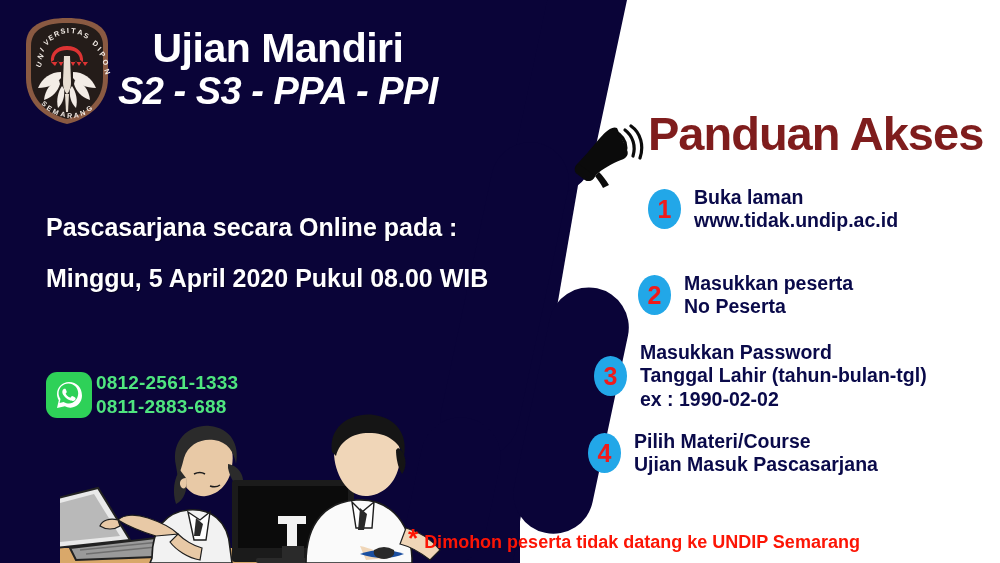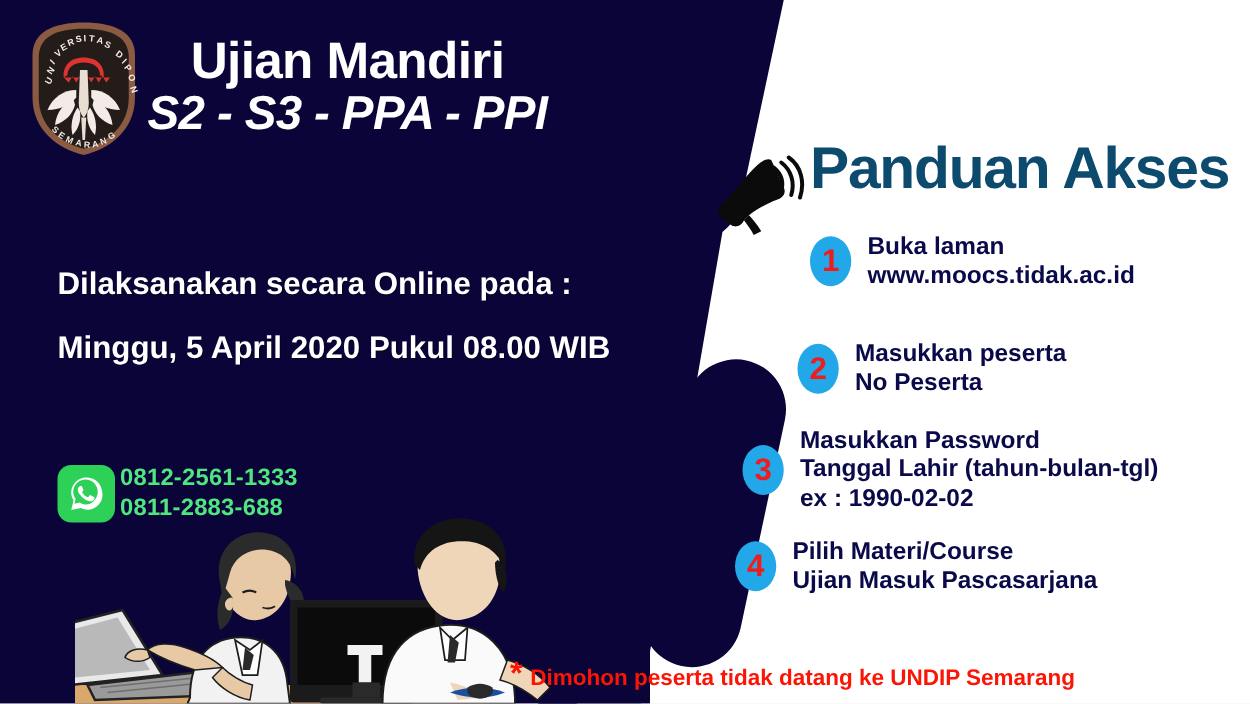--- a/index.html
+++ b/index.html
@@ -81,21 +81,21 @@
   
   .illus{
     position:absolute;left:60px;bottom:0;
     width:400px;height:155px;
   }
   .illus svg{display:block;width:400px;height:155px;}
 
   
   .panduan-title{
     position:absolute;left:648px;top:106px;
-    color:#0c4a6e;font-weight:bold;font-size:47px;
+    color:#7f1d1d;font-weight:bold;font-size:47px;
     letter-spacing:-1px;white-space:nowrap;
   }
   .megaphone{
     position:absolute;left:573px;top:124px;
     width:72px;height:66px;
   }
   .megaphone svg{display:block;width:72px;height:66px;}
 
   .step{
     position:absolute;
@@ -189,21 +189,21 @@
       </g>
     </svg>
   </div>
 
   <div class="headline">
     <span class="l1">Ujian Mandiri</span>
     <span class="l2">S2 - S3 - PPA - PPI</span>
   </div>
 
   <div class="schedule">
-    <span>Dilaksanakan secara</span>
+    <span>Pascasarjana secara</span>
     <span>Online pada :</span>
     <span class="gap"></span>
     <span>Minggu, 5 April 2020</span>
     <span>Pukul 08.00 WIB</span>
   </div>
 
   <div class="wa-wrap">
     <div class="wa-icon">
       <svg viewBox="0 0 32 32" xmlns="http://www.w3.org/2000/svg">
         <path fill="#ffffff" d="M16 3C9.4 3 4 8.4 4 15c0 2.3.7 4.5 1.8 6.3L4 29l7.9-1.7c1.7 1 3.7 1.5 5.8 1.4 6.3-.3 11.3-5.5 11.3-11.9C29 8.4 23.6 3 16 3zm0 21.6c-1.8 0-3.5-.5-5-1.4l-.4-.2-4 .9.9-3.9-.3-.4c-1-1.6-1.6-3.4-1.6-5.3 0-5.4 4.4-9.8 9.8-9.8s9.8 4.4 9.8 9.8-4.4 10.3-9.2 10.3z"></path>
@@ -287,21 +287,21 @@
       </g>
     </svg>
   </div>
 
   <div class="panduan-title">Panduan Akses</div>
 
   <div class="step" id="step-1">
     <div class="step-badge">1</div>
     <div class="step-text">
       <span>Buka laman</span>
-      <span>www.moocs.tidak.ac.id</span>
+      <span>www.tidak.undip.ac.id</span>
     </div>
   </div>
 
   <div class="step" id="step-2">
     <div class="step-badge">2</div>
     <div class="step-text">
       <span>Masukkan peserta</span>
       <span>No Peserta</span>
     </div>
   </div>

